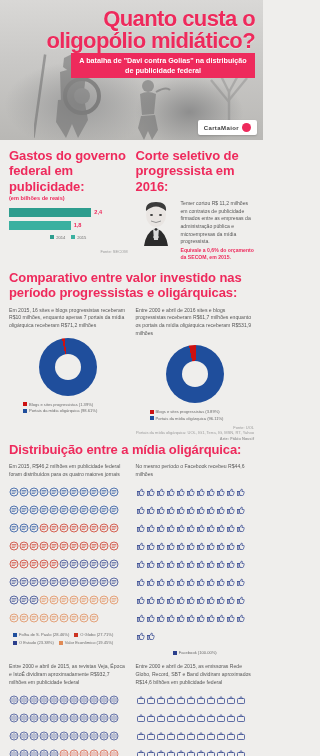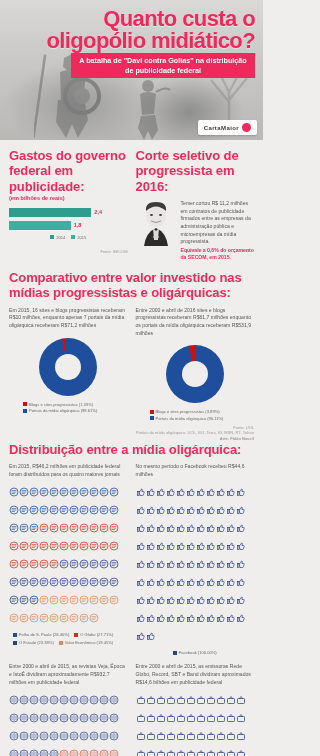--- a/index.html
+++ b/index.html
@@ -179,21 +179,21 @@
         </div>
         <div>
           <div class="para">Temer cortou R$ 11,2 milhões em contratos de publicidade firmados entre as empresas da administração pública e microempresas da mídia progressista.</div>
           <div class="para" style="color:#ee2a5c;font-weight:bold;margin-top:1px">Equivale a 0,6% do orçamento da SECOM, em 2015.</div>
         </div>
       </div>
     </div>
   </div>
 
   <div class="sec" style="margin-top:4px">
-    <div class="h-red">Comparativo entre valor investido nas mídias progressistas e oligárquicas:</div>
+    <div class="h-red">Comparativo entre valor investido nas período progressistas e oligárquicas:</div>
     <div style="display:flex; gap:8px; margin-top:6px">
       <div style="width:119px">
         <div class="para">Em 2015, 16 sites e blogs progressistas receberam R$10 milhões, enquanto apenas 7 portais da mídia oligárquica receberam R$71,2 milhões</div>
         <div class="donut-wrap">
           <div class="donut" id="donut0" style="background: conic-gradient(from -12deg, rgb(204, 17, 17) 0deg, rgb(204, 17, 17) 5.004deg, rgb(31, 78, 156) 5.004deg, rgb(31, 78, 156) 360deg);"></div>
         </div>
         <div class="legend" style="flex-direction:column;align-items:flex-start;gap:1.5px;padding-left:14px;margin-top:6px">
           <span class="lg">
             <i class="sw" style="background:#cc1111"></i>
             <span>Blogs e sites progressistas (1.39%)</span>

